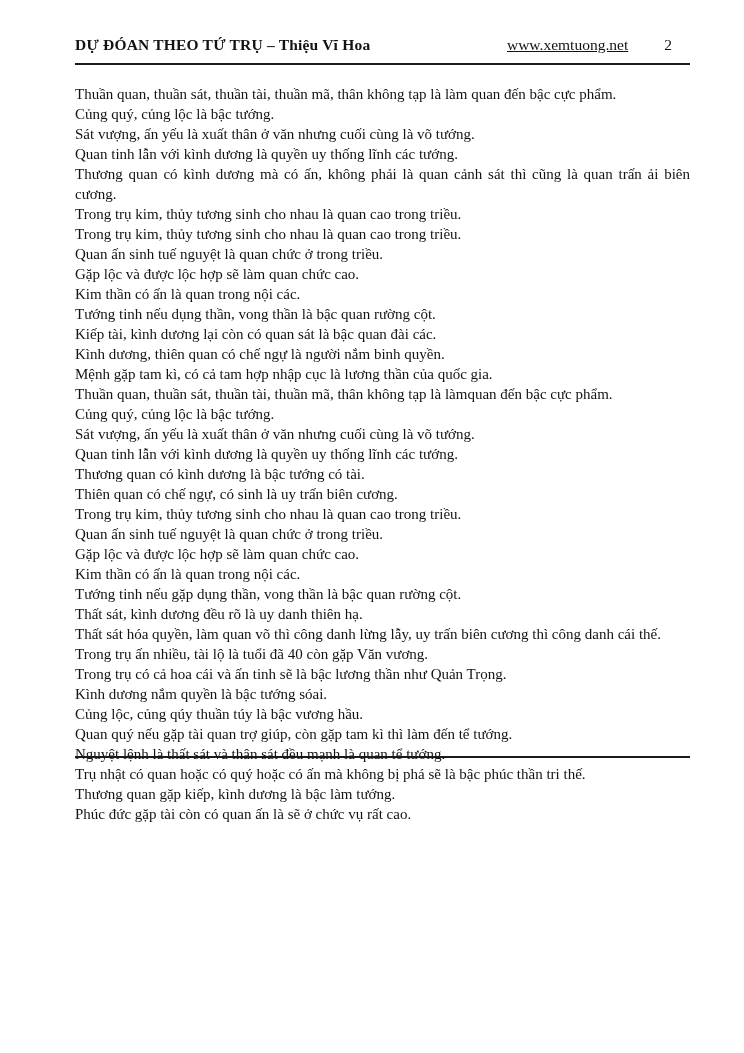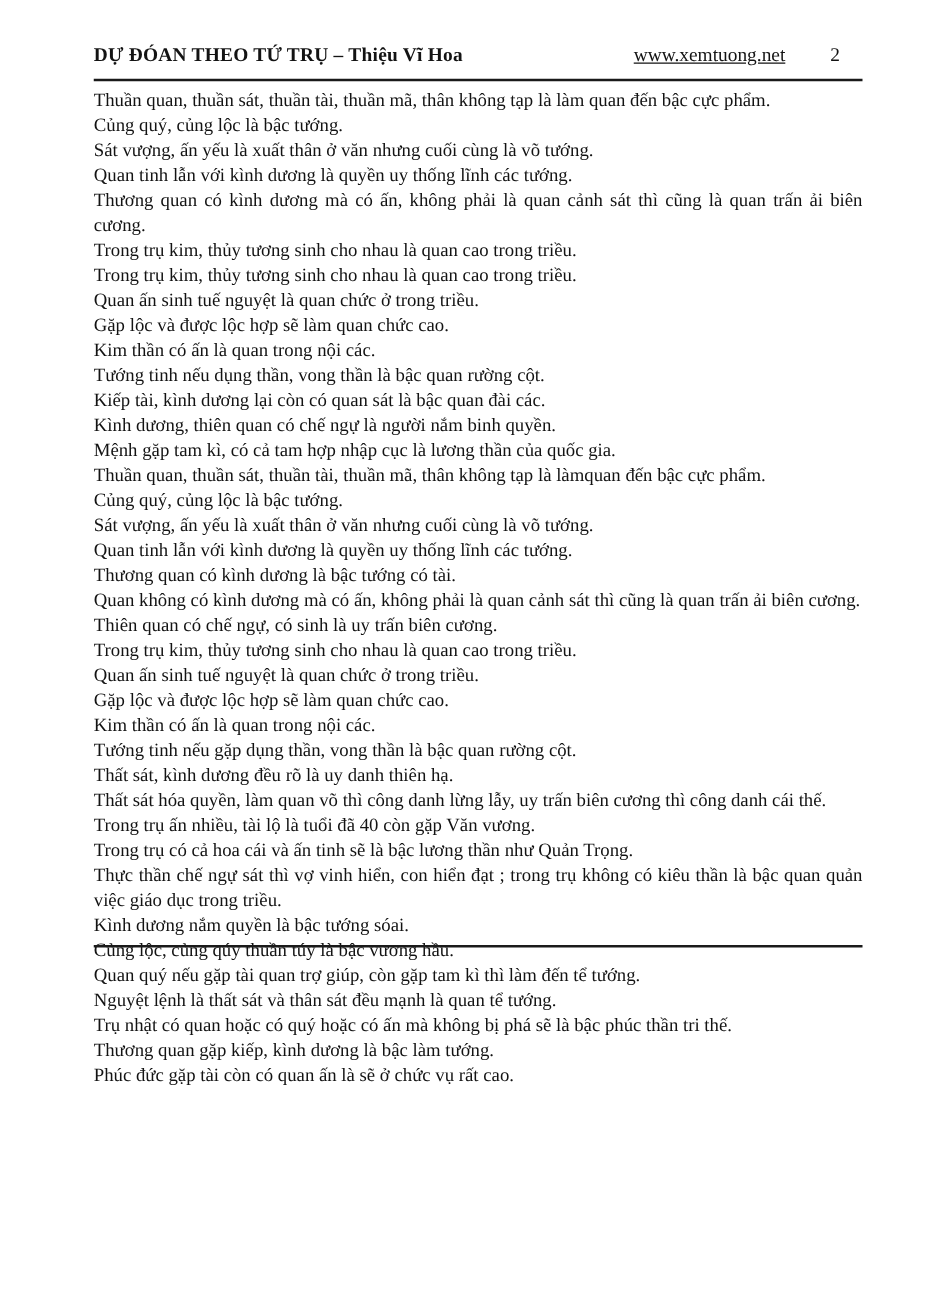--- a/index.html
+++ b/index.html
@@ -40,21 +40,21 @@
   }
   .page-num {
     margin-right: 18px;
   }
   .header-rule {
     border: none;
     border-top: 2px solid #1a1a1a;
     margin: 9px 0 0 0;
   }
   .content {
-    margin-top: 6px;
+    margin-top: 19px;
   }
   .content p {
     margin: 0;
     font-size: 15px;
     line-height: 20px;
     text-align: justify;
     text-justify: inter-word;
   }
   .footer-rule {
     border: none;
@@ -92,32 +92,30 @@
     <p>Kim thần có ấn là quan trong nội các.</p>
     <p>Tướng tinh nếu dụng thần, vong thần là bậc quan rường cột.</p>
     <p>Kiếp tài, kình dương lại còn có quan sát là bậc quan đài các.</p>
     <p>Kình dương, thiên quan có chế ngự là người nắm binh quyền.</p>
     <p>Mệnh gặp tam kì, có cả tam hợp nhập cục là lương thần của quốc gia.</p>
     <p>Thuần quan, thuần sát, thuần tài, thuần mã, thân không tạp là làmquan đến bậc cực phẩm.</p>
     <p>Củng quý, củng lộc là bậc tướng.</p>
     <p>Sát vượng, ấn yếu là xuất thân ở văn nhưng cuối cùng là võ tướng.</p>
     <p>Quan tinh lẫn với kình dương là quyền uy thống lĩnh các tướng.</p>
     <p>Thương quan có kình dương là bậc tướng có tài.</p>
-    <p>Quan không có kình dương mà có ấn, không phải là quan cảnh sát thì cũng là quan trấn ải biên cương.</p>
     <p>Thiên quan có chế ngự, có sinh là uy trấn biên cương.</p>
     <p>Trong trụ kim, thủy tương sinh cho nhau là quan cao trong triều.</p>
     <p>Quan ấn sinh tuế nguyệt là quan chức ở trong triều.</p>
     <p>Gặp lộc và được lộc hợp sẽ làm quan chức cao.</p>
     <p>Kim thần có ấn là quan trong nội các.</p>
     <p>Tướng tinh nếu gặp dụng thần, vong thần là bậc quan rường cột.</p>
     <p>Thất sát, kình dương đều rõ là uy danh thiên hạ.</p>
     <p>Thất sát hóa quyền, làm quan võ thì công danh lừng lẫy, uy trấn biên cương thì công danh cái thế.</p>
     <p>Trong trụ ấn nhiều, tài lộ là tuổi đã 40 còn gặp Văn vương.</p>
     <p>Trong trụ có cả hoa cái và ấn tinh sẽ là bậc lương thần như Quản Trọng.</p>
-    <p>Thực thần chế ngự sát thì vợ vinh hiển, con hiển đạt ; trong trụ không có kiêu thần là bậc quan quản việc giáo dục trong triều.</p>
     <p>Kình dương nắm quyền là bậc tướng sóai.</p>
     <p>Củng lộc, củng qúy thuần túy là bậc vương hầu.</p>
     <p>Quan quý nếu gặp tài quan trợ giúp, còn gặp tam kì thì làm đến tể tướng.</p>
     <p>Nguyệt lệnh là thất sát và thân sát đều mạnh là quan tể tướng.</p>
     <p>Trụ nhật có quan hoặc có quý hoặc có ấn mà không bị phá sẽ là bậc phúc thần tri thế.</p>
     <p>Thương quan gặp kiếp, kình dương là bậc làm tướng.</p>
     <p>Phúc đức gặp tài còn có quan ấn là sẽ ở chức vụ rất cao.</p>
   </div>
 
   <hr class="footer-rule">

